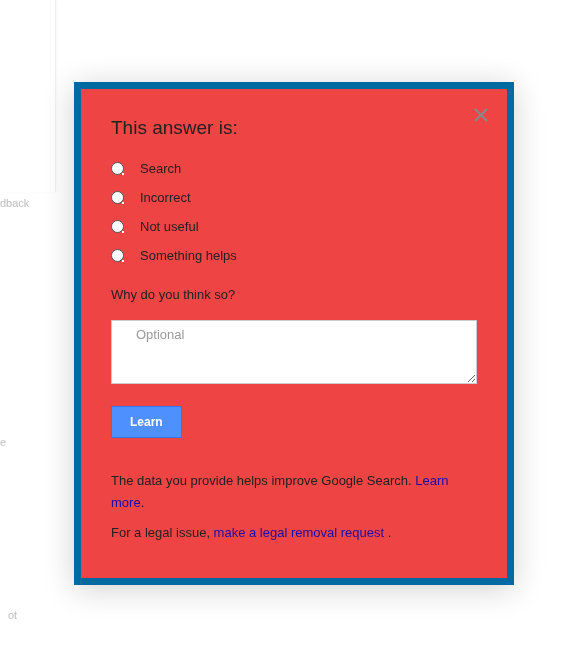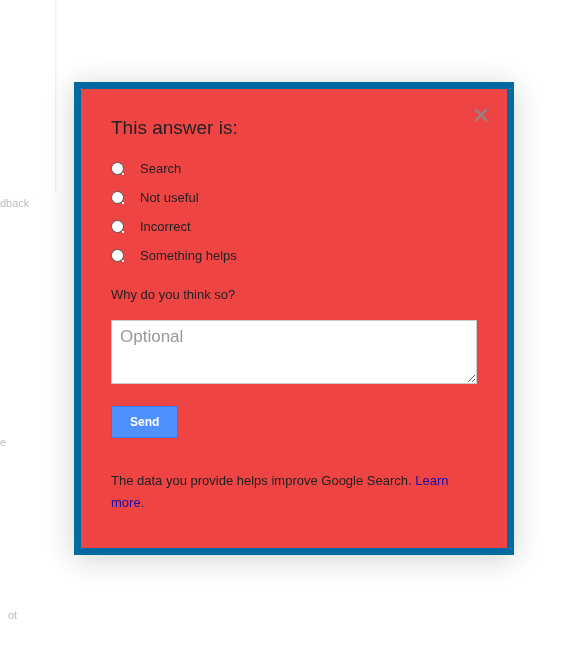--- a/index.html
+++ b/index.html
@@ -90,23 +90,23 @@
     .prompt {
       font-size: 13px;
       color: #222;
       margin-top: 24px;
       margin-bottom: 18px;
     }
     .textarea {
       width: 100%;
       height: 64px;
       border: 1px solid #ccc;
-      padding: 6px 8px;
+      padding: 6px 24px;
       font-family: Arial, Helvetica, sans-serif;
-      font-size: 17px;
+      font-size: 13px;
       resize: both;
       color: #333;
     }
     .textarea::placeholder { color: #999; }
     .send-btn {
       margin-top: 18px;
       background: #4d90fe;
       color: #fff;
       border: 1px solid #3079ed;
       font-size: 12px;
@@ -142,36 +142,39 @@
   </div>
 
   <h2 class="title">This answer is:</h2>
 
   <div class="radio-row">
     <span class="radio"></span>
     <span class="radio-label">Search</span>
   </div>
   <div class="radio-row">
     <span class="radio"></span>
-    <span class="radio-label">Not useful</span>
+    <span class="radio-label">Incorrect</span>
   </div>
   <div class="radio-row">
     <span class="radio"></span>
-    <span class="radio-label">Incorrect</span>
+    <span class="radio-label">Not useful</span>
   </div>
   <div class="radio-row">
     <span class="radio"></span>
     <span class="radio-label">Something helps</span>
   </div>
 
   <div class="prompt">Why do you think so?</div>
   <textarea class="textarea" placeholder="Optional" style=""></textarea>
 
   <div>
-    <button class="send-btn">Send</button>
+    <button class="send-btn">Learn</button>
   </div>
 
   <div class="footer">
     <p>
       <span>The data you provide helps improve Google Search. </span><span class="link">Learn more</span><span>.</span>
     </p>
+    <p>
+      <span>For a legal issue, </span><span class="link">make a legal removal request </span><span>.</span>
+    </p>
   </div>
 </div>
 
 </body></html>

